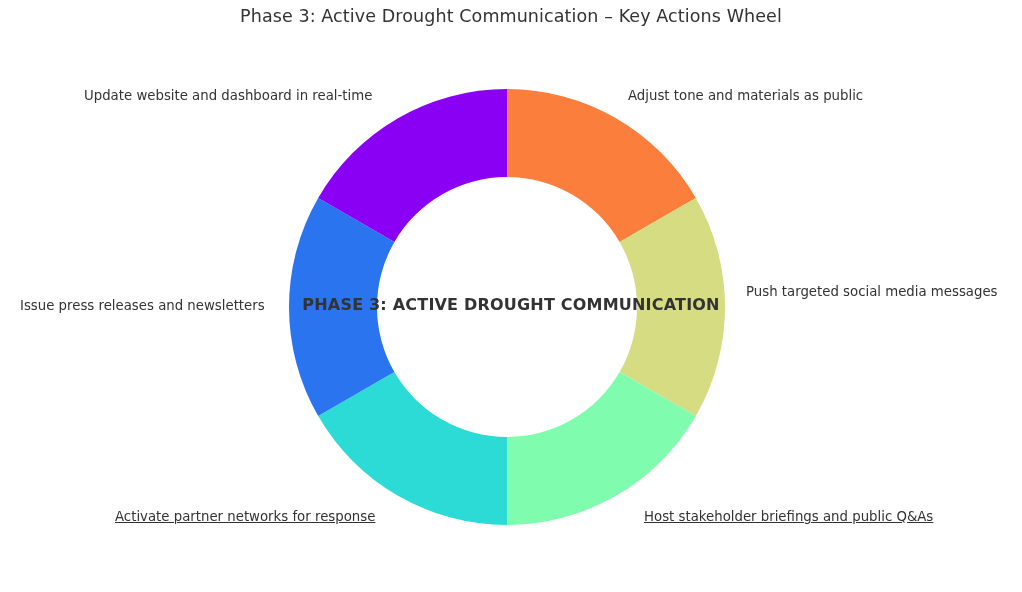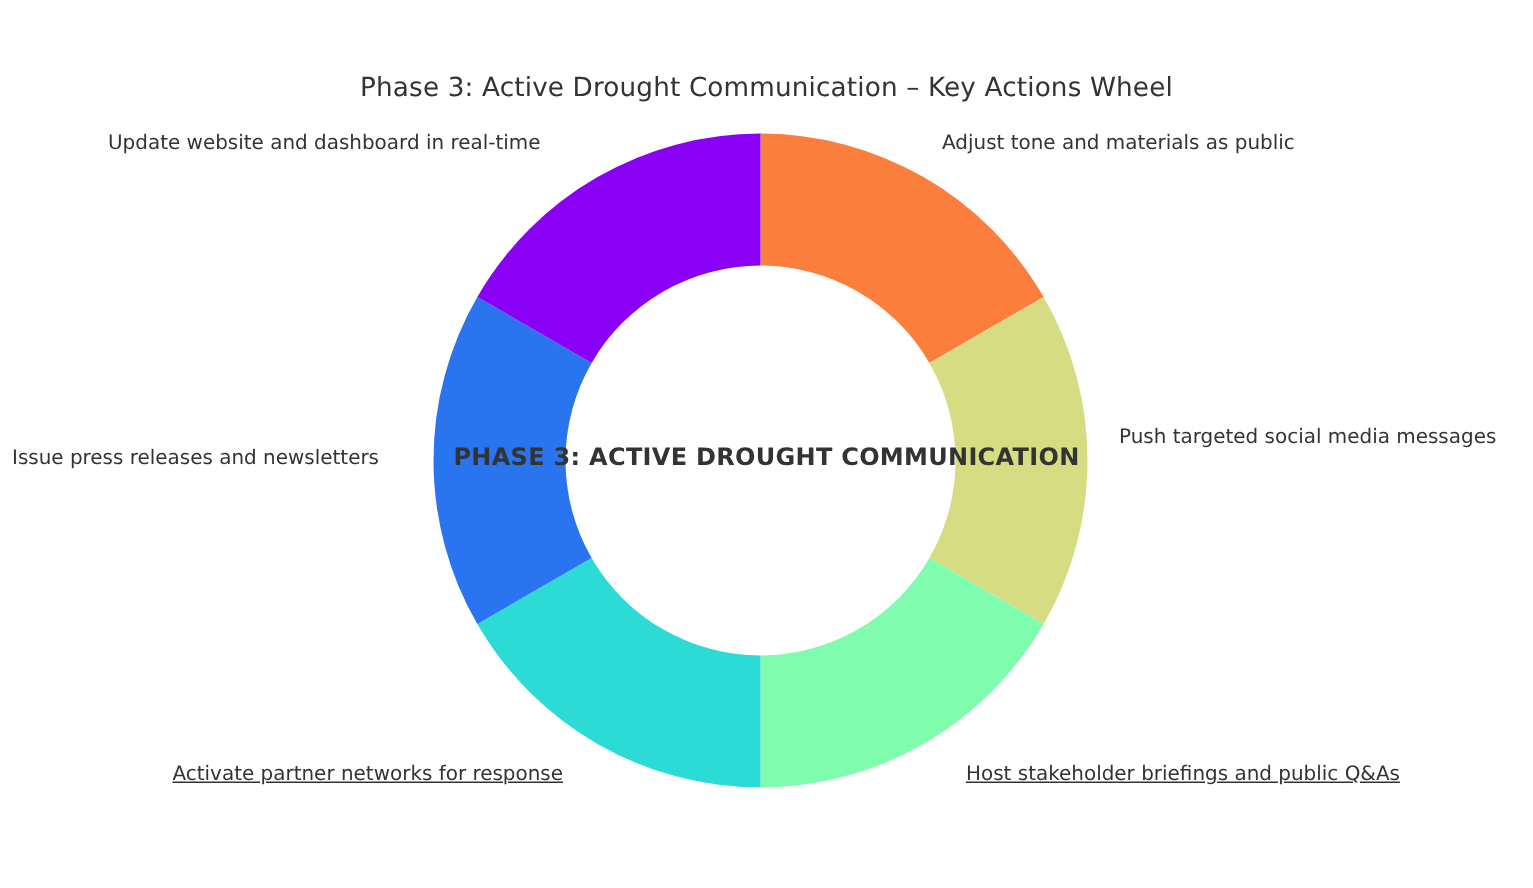--- a/index.html
+++ b/index.html
@@ -24,21 +24,20 @@
   #chart-title {
     position: absolute;
     left: 0;
     top: 6px;
     width: 1022px;
     text-align: center;
     font-size: 17.5px;
     font-weight: normal;
     color: #333333;
     letter-spacing: 0.1px;
-    margin-top: 43px;
   }
   #wheel-svg {
     position: absolute;
     left: 0;
     top: 0;
   }
   .slice-label {
     position: absolute;
     font-size: 13.3px;
     color: #333333;
@@ -74,19 +73,19 @@
         <path d="M 318.20646197499235 416 A 218 218 0 0 1 318.2064619749924 197.99999999999997 L 394.416697508023 242 A 130 130 0 0 0 394.41669750802293 372 Z" fill="#2A74F0" stroke="none"></path>
         <path d="M 318.2064619749924 197.99999999999997 A 218 218 0 0 1 506.99999999999994 89 L 507 177 A 130 130 0 0 0 394.416697508023 242 Z" fill="#8A00F5" stroke="none"></path>
       </g>
   </svg>
 
   <div id="labels-layer">
       <div class="slice-label" style="left: 628px; top: 89px;">Adjust tone and materials as public</div>
       <div class="slice-label" style="left: 746px; top: 285px;">Push targeted social media messages</div>
       <div class="slice-label" style="left: 644px; top: 510px; text-decoration: underline;">Host stakeholder briefings and public Q&amp;As</div>
       <div class="slice-label" style="left: 115px; top: 510px; text-decoration: underline;">Activate partner networks for response</div>
-      <div class="slice-label" style="left: 8px; top: 299px;">Issue press releases and newsletters</div>
-      <div class="slice-label" style="left: 72px; top: 89px;">Update website and dashboard in real-time</div>
+      <div class="slice-label" style="left: 20px; top: 299px;">Issue press releases and newsletters</div>
+      <div class="slice-label" style="left: 84px; top: 89px;">Update website and dashboard in real-time</div>
     </div>
 
   <div id="center-label">PHASE 3: ACTIVE DROUGHT COMMUNICATION</div>
 
 </div>
 
 </body></html>

